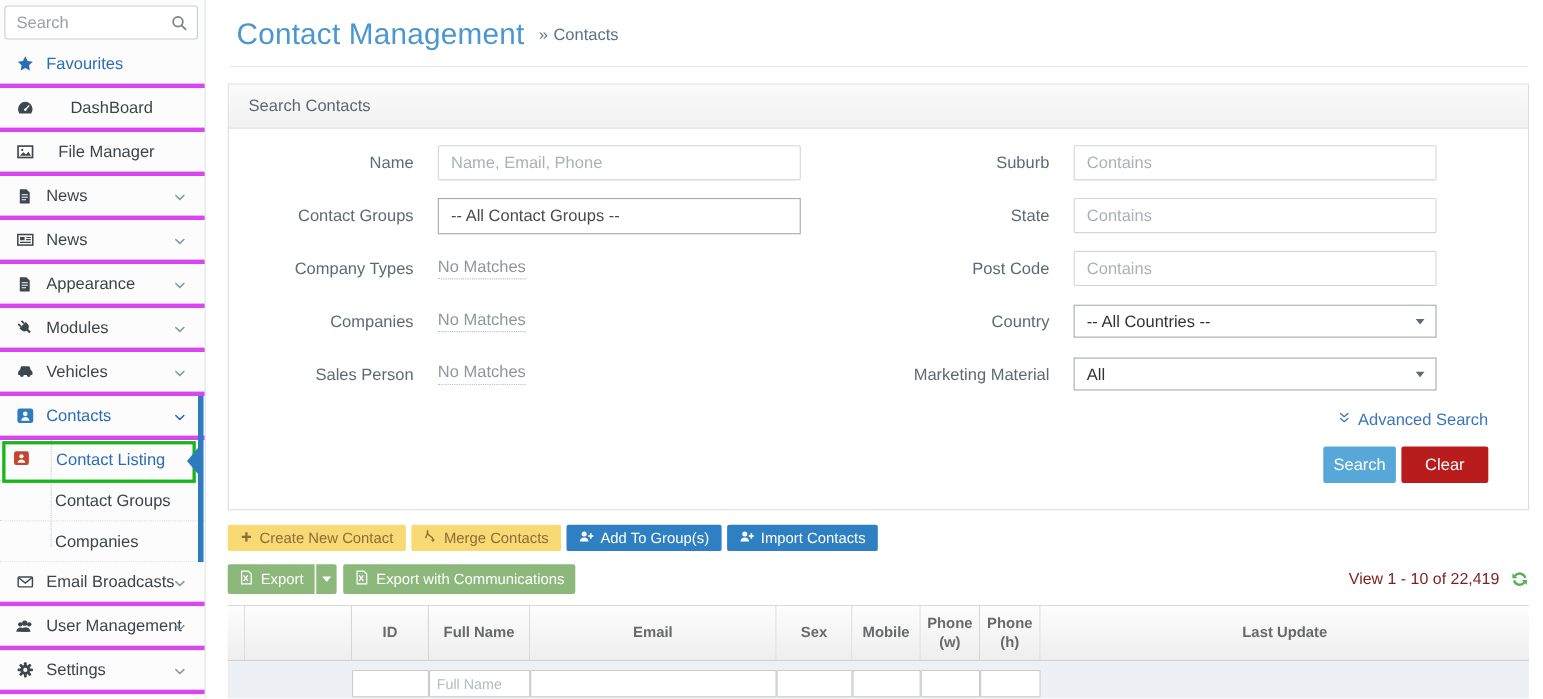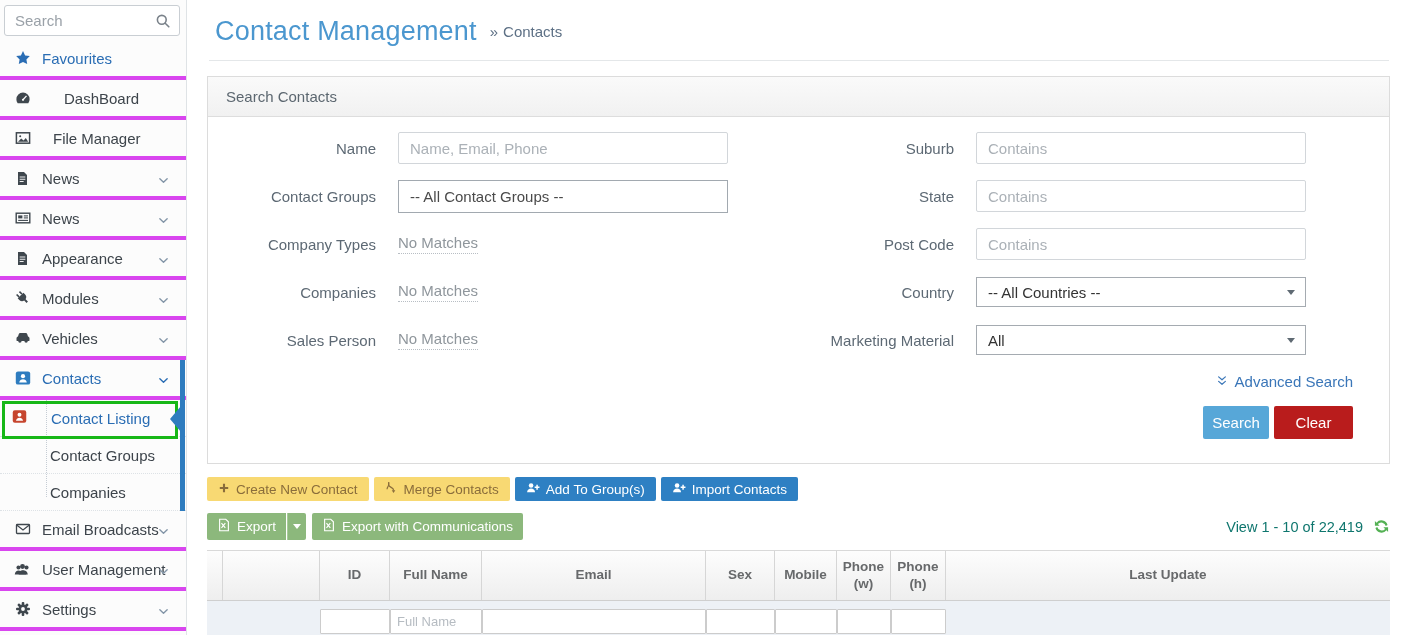--- a/index.html
+++ b/index.html
@@ -125,21 +125,21 @@
   .btn-green { background:#8cb87c; color:#fff; height:27px; font-size:13.5px; padding:0 10px; gap:6px; }
   .split-caret {
     height:27px; width:19px; background:#8cb87c; border-left:1px solid #a8cb9b;
     display:flex; align-items:center; justify-content:center; cursor:pointer;
     border-radius:0 2px 2px 0; margin-left:1px;
   }
   .split-main { border-radius:2px 0 0 2px; }
   .wcaret { width:0; height:0; border-left:4px solid transparent; border-right:4px solid transparent; border-top:5px solid #fff; }
   .gap6 { width:6px; }
   .export-spacer { flex:1; }
-  .view-text { color:#0f766e; font-size:14.5px; margin-right:10px; }
+  .view-text { color:#7f1d1d; font-size:14.5px; margin-right:10px; }
   .refresh { cursor:pointer; display:flex; }
   
   .grid { margin:10px 13px 0 19px; border-top:1px solid #d9d9d9; }
   .ghead { display:flex; height:50px; border-bottom:1px solid #cfcfcf; }
   .gcell {
     background:linear-gradient(#fdfdfd,#eeeeee); border-right:1px solid #d6d6d6;
     display:flex; align-items:center; justify-content:center; text-align:center;
     color:#67696b; font-weight:bold; font-size:13.5px; line-height:1.25; cursor:pointer;
   }
   .gcell:last-child { border-right:none; }

